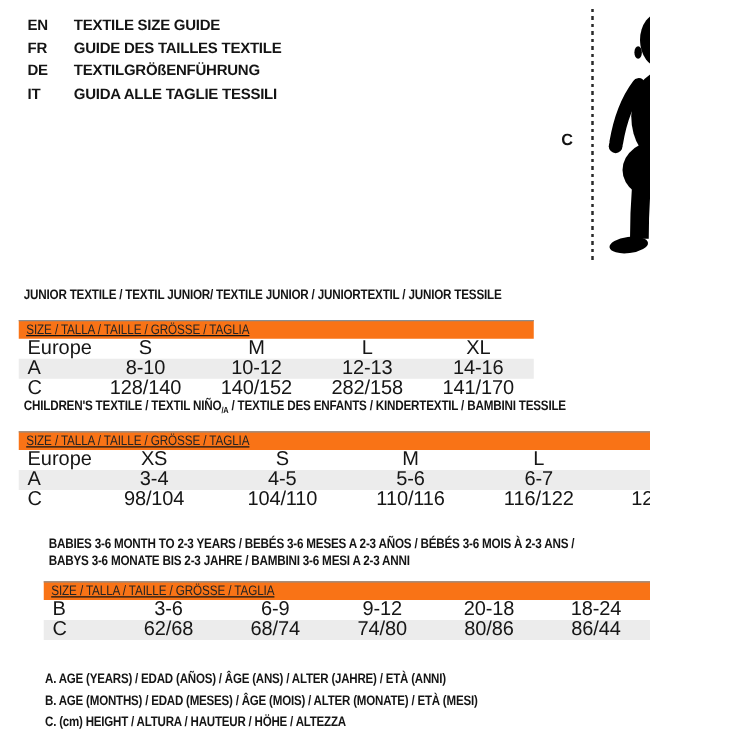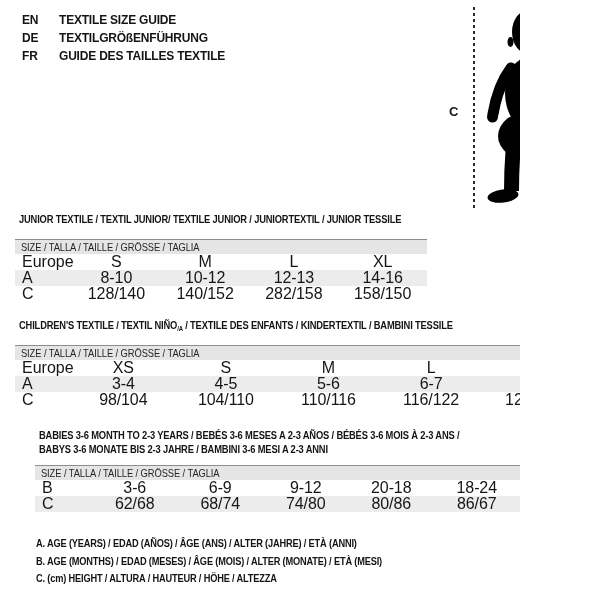--- a/index.html
+++ b/index.html
@@ -12,30 +12,30 @@
   .lang-code{width:37px;}
 
   
   .dash-line{position:absolute;left:473px;top:7px;width:2px;height:201px;
              background:repeating-linear-gradient(to bottom,#2a2a2a 0 3px,transparent 3px 6px);}
   .c-label{position:absolute;left:449px;top:104px;font-weight:bold;font-size:13px;}
   .toddler{position:absolute;left:483px;top:6px;}
 
   
   .table-block{position:absolute;left:15px;}
-  #t0{top:212px;width:412px;}
+  #t0{top:229px;width:412px;}
   #t1{top:318px;width:570px;}
   #t2{top:428px;width:570px;margin-left:20px;}
   .section-title{margin-left:4px;font-weight:bold;font-size:11px;letter-spacing:-0.2px;}
   .title-line{transform:scaleX(0.85);transform-origin:0 0;white-space:nowrap;line-height:14px;}
   .sub{font-size:7px;vertical-align:-2px;}
   .grid{position:absolute;left:0;right:0;}
   #t0 .grid,#t1 .grid{top:27px;}
   #t2 .grid{top:37px;}
-  .thead{height:14px;background:#e5e5e5;border-top:1px solid #8d8d8d;display:flex;align-items:center;}
+  .thead{height:14px;background:#f97316;border-top:1px solid #8d8d8d;display:flex;align-items:center;text-decoration:underline;}
   .thead span{font-size:11px;color:#242424;padding-left:7px;letter-spacing:-0.1px;
               transform:scaleX(0.85);transform-origin:0 0;white-space:nowrap;}
   .trow{display:flex;height:16px;align-items:center;font-size:16px;color:#161616;}
   .trow.shaded{background:#ececec;}
   .tcell-label{width:57px;padding-left:7px;box-sizing:border-box;}
   .tcell{flex:1;text-align:center;letter-spacing:-0.1px;}
 
   
   .legend{position:absolute;left:36px;top:535px;}
   .legend-line{font-weight:bold;font-size:11px;letter-spacing:-0.2px;line-height:17.5px;
@@ -45,26 +45,30 @@
 <body>
 
 <div class="canvas">
 
   <div class="languages">
       <div class="lang-row">
         <span class="lang-code">EN</span>
         <span class="lang-title">TEXTILE SIZE GUIDE</span>
       </div>
       <div class="lang-row">
+        <span class="lang-code">FR</span>
+        <span class="lang-title">GUIDE DES TAILLES TEXTILE</span>
+      </div>
+      <div class="lang-row">
         <span class="lang-code">DE</span>
         <span class="lang-title">TEXTILGRÖßENFÜHRUNG</span>
       </div>
       <div class="lang-row">
-        <span class="lang-code">FR</span>
-        <span class="lang-title">GUIDE DES TAILLES TEXTILE</span>
+        <span class="lang-code">IT</span>
+        <span class="lang-title">GUIDA ALLE TAGLIE TESSILI</span>
       </div>
     </div>
 
   <div class="dash-line"></div>
   <div class="c-label">C</div>
 
   <svg class="toddler" width="90" height="200" viewBox="0 0 90 200" aria-hidden="true">
     <g fill="#000000">
       <rect x="38" y="42" width="17" height="22"></rect>
       <ellipse cx="46" cy="87" rx="24" ry="36"></ellipse>
@@ -104,21 +108,21 @@
           <span class="tcell">8-10</span>
           <span class="tcell">10-12</span>
           <span class="tcell">12-13</span>
           <span class="tcell">14-16</span>
         </div>
         <div class="trow">
           <span class="tcell-label">C</span>
           <span class="tcell">128/140</span>
           <span class="tcell">140/152</span>
           <span class="tcell">282/158</span>
-          <span class="tcell">158/150</span>
+          <span class="tcell">141/170</span>
         </div>
       </div>
   </section>
 
   <section class="table-block" id="t1">
     <div class="section-title">
         <div class="title-line"><span>CHILDREN'S TEXTILE / TEXTIL NIÑO</span><span class="sub">/A</span><span> / TEXTILE DES ENFANTS / KINDERTEXTIL / BAMBINI TESSILE</span></div>
       </div>
     <div class="grid">
         <div class="thead">
@@ -168,21 +172,21 @@
           <span class="tcell">20-18</span>
           <span class="tcell">18-24</span>
           <span class="tcell">24-36</span>
         </div>
         <div class="trow shaded">
           <span class="tcell-label">C</span>
           <span class="tcell">62/68</span>
           <span class="tcell">68/74</span>
           <span class="tcell">74/80</span>
           <span class="tcell">80/86</span>
-          <span class="tcell">86/67</span>
+          <span class="tcell">86/44</span>
           <span class="tcell">92/98</span>
         </div>
       </div>
   </section>
 
   <div class="legend">
       <div class="legend-line">A. AGE (YEARS) / EDAD (AÑOS) / ÂGE (ANS) / ALTER (JAHRE) / ETÀ (ANNI)</div>
       <div class="legend-line">B. AGE (MONTHS) / EDAD (MESES) / ÂGE (MOIS) / ALTER (MONATE) / ETÀ (MESI)</div>
       <div class="legend-line">C. (cm) HEIGHT / ALTURA / HAUTEUR / HÖHE / ALTEZZA</div>
     </div>

